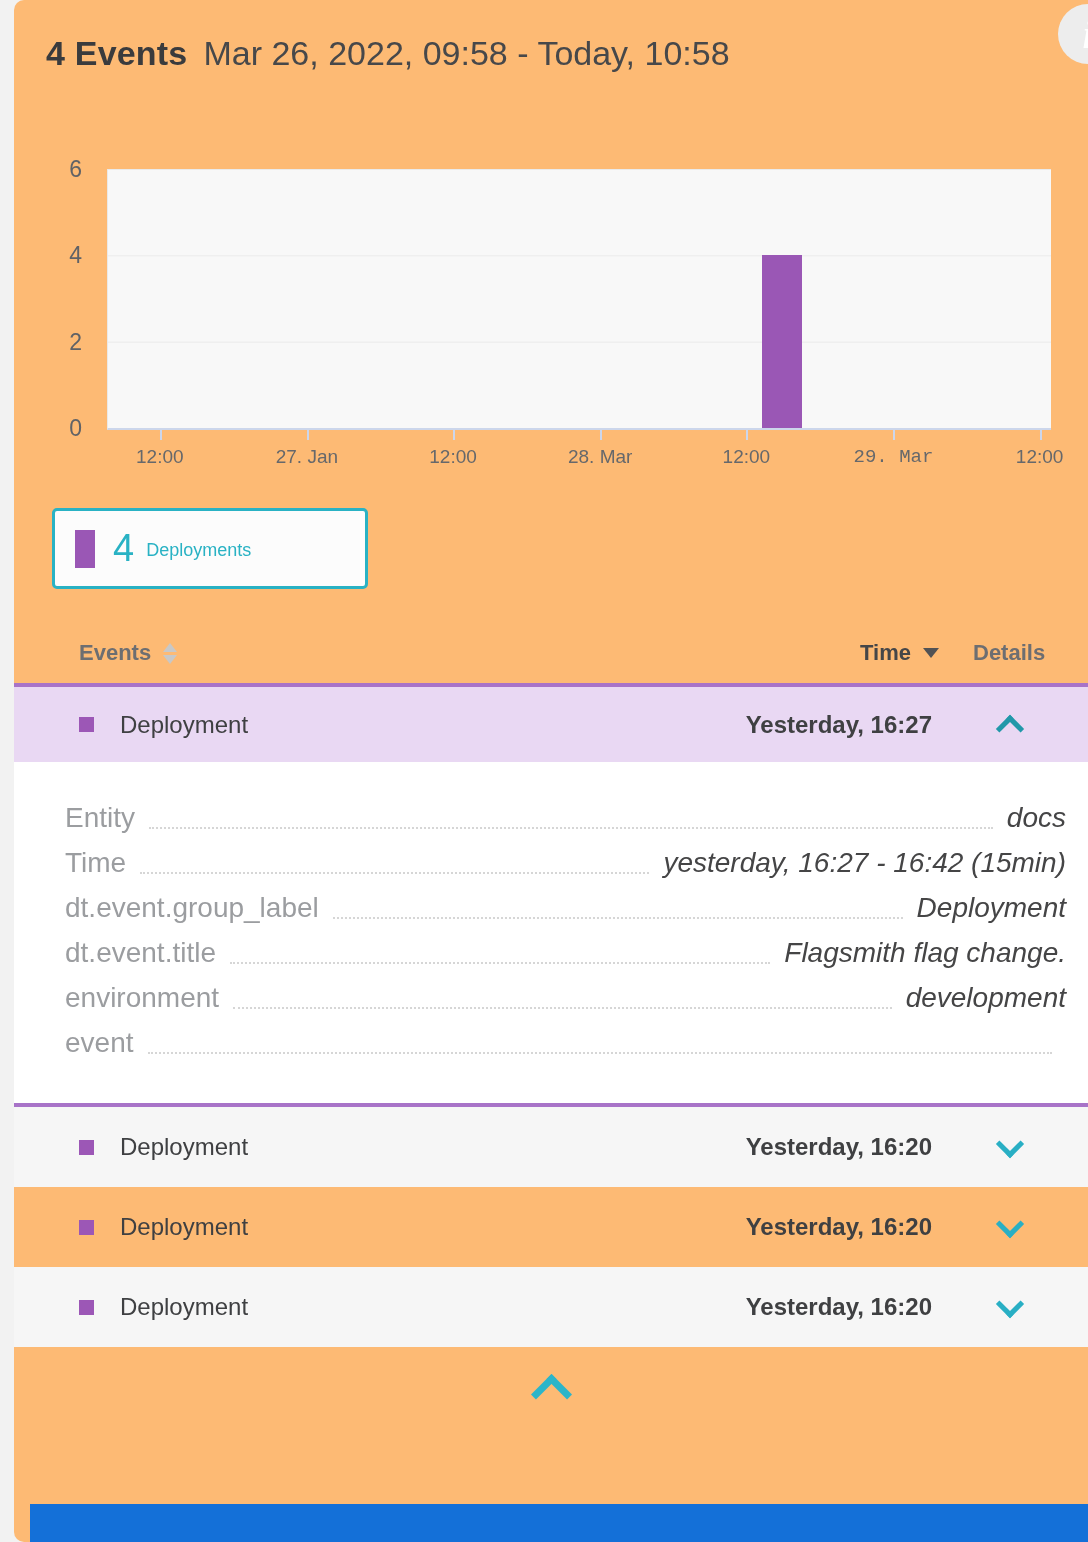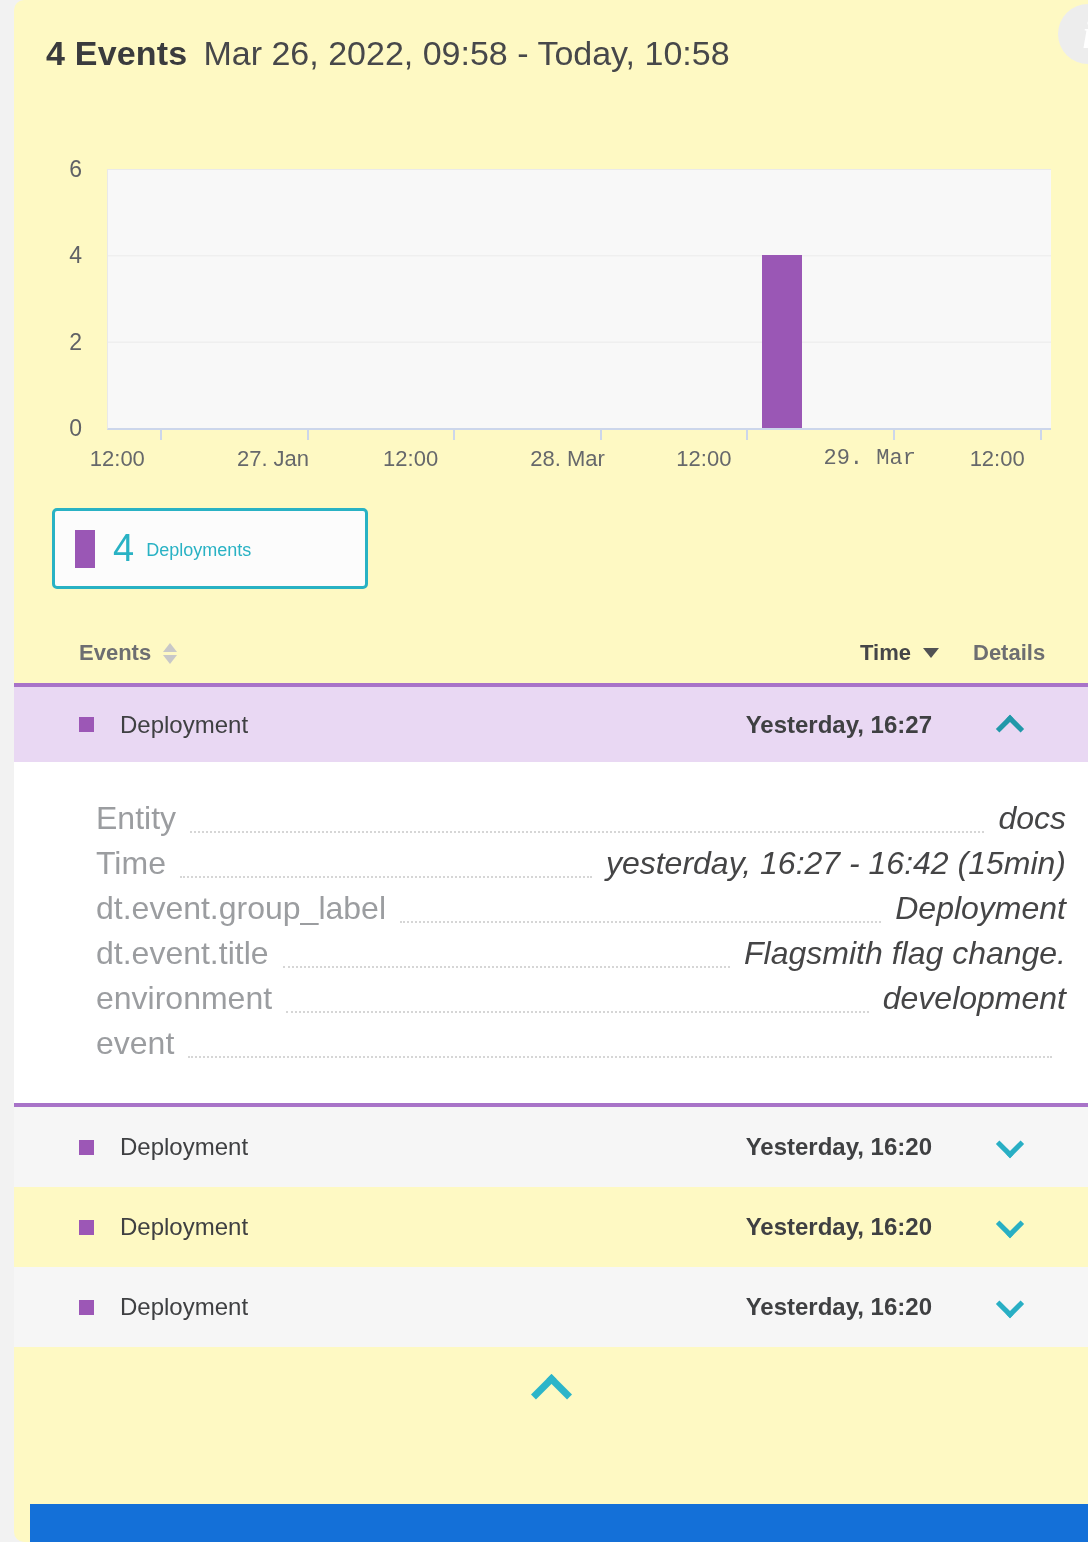--- a/index.html
+++ b/index.html
@@ -4,21 +4,21 @@
 <style>
   html,body{margin:0;padding:0;}
   body{
     width:1088px;height:1542px;position:relative;overflow:hidden;
     background:#f2f2f2;
     font-family:"Liberation Sans", sans-serif;
     -webkit-font-smoothing:antialiased;
   }
   .card{
     position:absolute;left:14px;top:0;right:0;bottom:0;
-    background:#fef9c3;border-top-left-radius:10px;border-bottom-left-radius:10px;
+    background:#fdba74;border-top-left-radius:10px;border-bottom-left-radius:10px;
     overflow:hidden;
   }
   
   .info-circle{
     position:absolute;top:4px;right:-30px;width:60px;height:60px;border-radius:50%;
     background:#ededed;color:#ffffff;display:flex;align-items:center;justify-content:center;
     font-family:"Liberation Serif", serif;font-size:40px;font-weight:bold;font-style:italic;
   }
   
   .hdr{position:absolute;left:32px;top:34px;display:flex;align-items:baseline;}
@@ -30,21 +30,21 @@
     position:absolute;left:67px;top:3px;width:943px;height:259px;
     background:#f8f8f8;
     background-image:linear-gradient(to bottom,#eaeaea 1px,transparent 1px);
     background-size:100% 86.33px;
     border-left:1px solid #e9e9e9;
     border-bottom:2px solid #ccd6eb;
   }
   .bar{position:absolute;bottom:0;}
   .ylab{position:absolute;width:42px;text-align:right;font-size:23px;color:#606266;line-height:24px;}
   .xtick{position:absolute;width:2px;height:10px;background:#ccd6eb;}
-  .xlab{position:absolute;width:140px;margin-left:-70px;text-align:left;font-size:22px;color:#66686b;}
+  .xlab{position:absolute;width:140px;margin-left:-70px;text-align:center;font-size:19px;color:#66686b;}
   
   .legend{
     position:absolute;left:38px;top:508px;width:316px;height:81px;box-sizing:border-box;
     border:3px solid #29b2c4;border-radius:5px;background:#fcfcfc;
     display:flex;align-items:center;padding-left:20px;cursor:pointer;
   }
   .legend .swatch{width:20px;height:38px;background:#9a57b5;}
   .legend .cnt{font-size:38px;color:#29b2c4;margin-left:18px;}
   .legend .lbl{font-size:18px;color:#29b2c4;margin-left:12px;position:relative;top:2px;}
   
@@ -74,21 +74,21 @@
   .row.expanded{background:#e9d8f3;border-top:4px solid #a873c8;height:79px;}
   .row.alt{background:#f6f6f6;}
   .chev{display:inline-block;width:15px;height:15px;border-style:solid;border-color:#29afc4;border-width:0 5px 5px 0;}
   .chev.down{transform:rotate(45deg);margin-top:-6px;}
   .chev.up{transform:rotate(225deg);margin-top:8px;border-color:#2198a9;}
   
   .dpanel{
     background:#ffffff;border-bottom:4px solid #a873c8;
     padding:38px 22px 42px 51px;box-sizing:border-box;
   }
-  .drow{display:flex;align-items:center;margin-bottom:9px;font-size:32px;line-height:36px;margin-left:31px;}
+  .drow{display:flex;align-items:flex-start;margin-bottom:9px;font-size:28px;line-height:36px;}
   .drow .dl{color:#9b9da0;flex:0 0 auto;}
   .drow .lead{flex:1 1 auto;border-bottom:2px dotted #d6d6d6;height:27px;margin:0 14px;min-width:30px;}
   .drow .dv{color:#454546;text-align:right;max-width:585px;word-break:break-all;flex:0 1 auto;font-style:italic;}
   
   .collapse-wrap{height:80px;display:flex;align-items:center;justify-content:center;}
   .bigchev{width:22px;height:22px;border-style:solid;border-color:#2cb5c9;border-width:0 7px 7px 0;transform:rotate(225deg);margin-top:14px;cursor:pointer;}
   
   .bluebar{position:absolute;left:16px;right:0;bottom:0;height:38px;background:#1470d8;}
 </style>
 </head>

